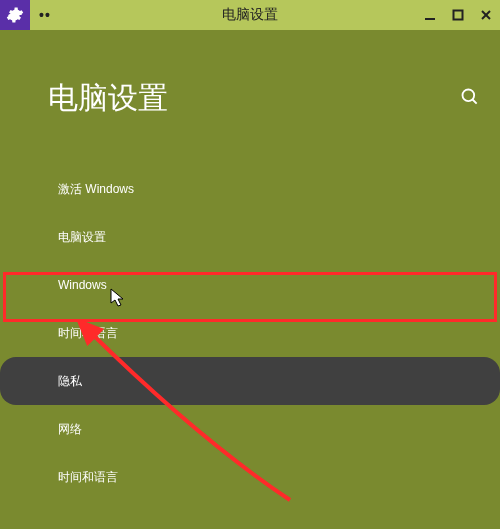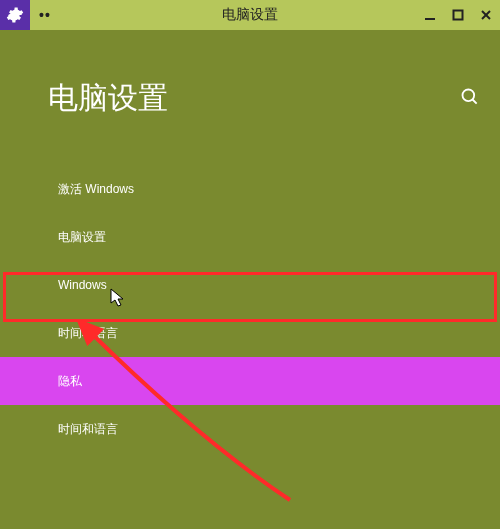--- a/index.html
+++ b/index.html
@@ -83,21 +83,22 @@
   .menu-item {
     height: 48px;
     padding-left: 58px;
     display: flex;
     align-items: center;
     font-size: 12px;
     color: #fff;
     cursor: pointer;
   }
   .menu-item.selected {
-    background: #d946ef;
+    background: #404040;
+    border-radius: 16px;
   }
 
   .highlight-box {
     position: absolute;
     left: 3px;
     right: 3px;
     top: 242px;
     height: 50px;
     border: 3px solid #ff2a2a;
     pointer-events: none;
@@ -158,20 +159,21 @@
         </svg>
     </div>
   </div>
 
   <div class="menu">
     <div class="menu-item">激活 Windows</div>
     <div class="menu-item">电脑设置</div>
     <div class="menu-item">Windows</div>
     <div class="menu-item">时间和语言</div>
     <div class="menu-item selected">隐私</div>
+    <div class="menu-item">网络</div>
     <div class="menu-item">时间和语言</div>
   </div>
 
   <div class="highlight-box"></div>
 
   <svg class="arrow" style="left:70px; top:290px;" width="230" height="190" viewBox="0 0 230 190">
     <defs>
       <marker id="ah" markerWidth="10" markerHeight="10" refX="2" refY="3" orient="auto">
         <path d="M0,0 L0,6 L7,3 z" fill="#ff2a2a"></path>
       </marker>

